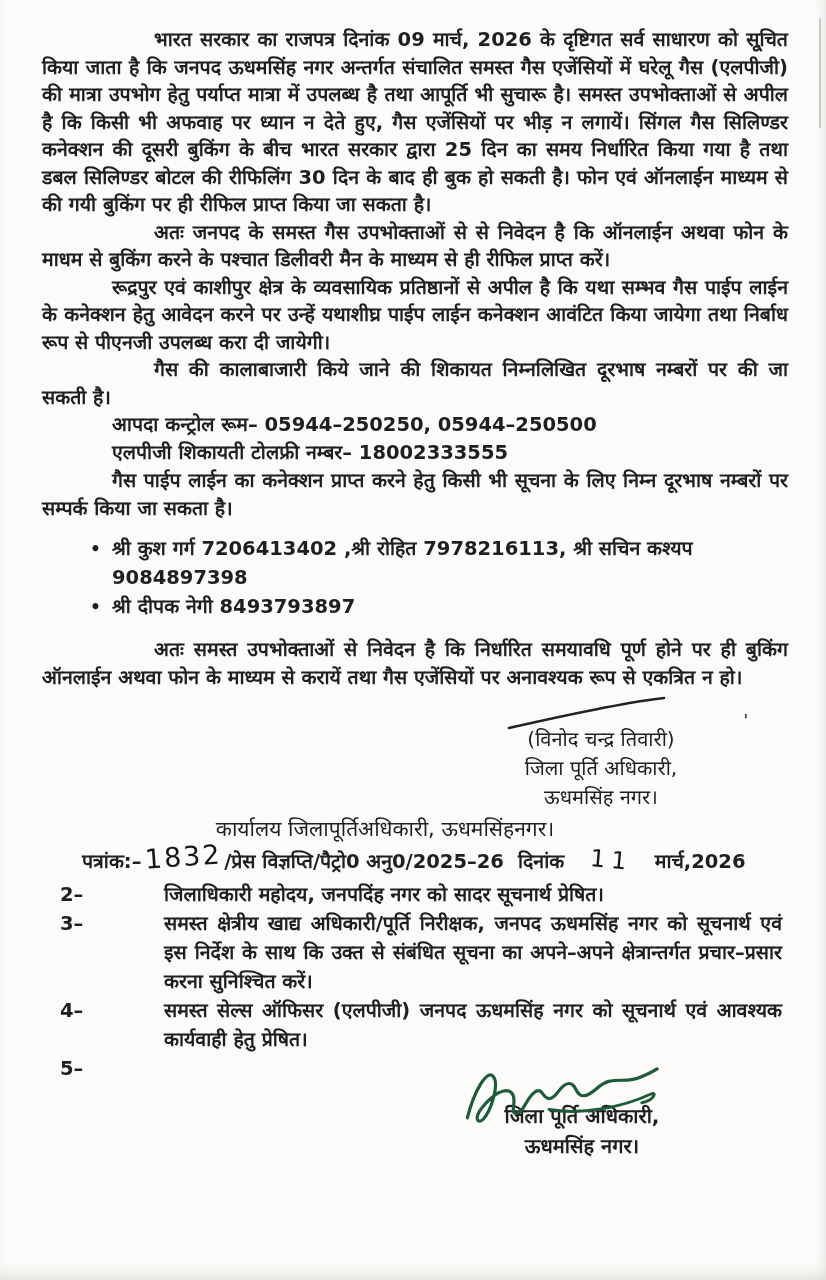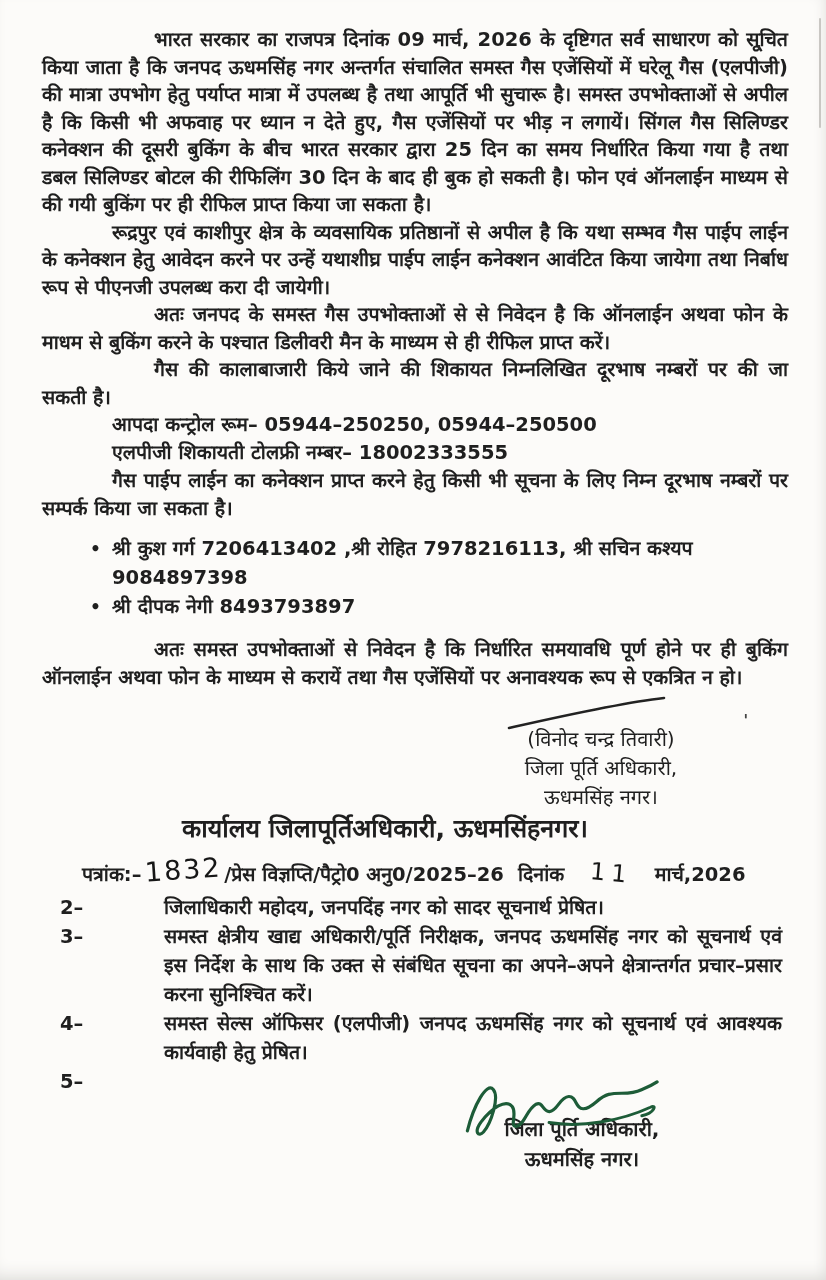--- a/index.html
+++ b/index.html
@@ -46,27 +46,27 @@
   .bullets { margin-top: 12px; margin-bottom: 14px; padding-left: 48px; }
   .bullet-row { display: flex; align-items: baseline; font-size: 19.5px; line-height: 29px; font-weight: 700; }
   .dot { width: 22px; flex: 0 0 22px; font-size: 17px; }
   .sig-block {
     width: 270px; margin: 4px 52px 0 auto;
     text-align: center; position: relative;
   }
   .sig-stroke { display: block; margin: 0 auto -6px 38px; }
   .sig-line { font-size: 20px; line-height: 29px; font-weight: 400; }
   .office-line {
-    text-align: center; font-size: 25px; font-weight: 700;
+    text-align: center; font-size: 21px; font-weight: 400;
     margin: 3px 60px 0 0; line-height: 28px;
   }
   .ref-line {
     display: flex; align-items: baseline;
     font-size: 19.5px; font-weight: 700; line-height: 30px;
-    padding-left: 40px; margin-top: 14px; white-space: nowrap;
+    padding-left: 40px; margin-top: 1px; white-space: nowrap;
   }
   .handwritten {
     display: inline-block; font-weight: 400; color: #161616;
     transform: rotate(-4deg) translateY(-2px);
     font-size: 27px; letter-spacing: 2px; margin: 0 2px 0 4px;
   }
   .handwritten-date {
     display: inline-block; font-weight: 400; color: #161616;
     transform: rotate(5deg); font-size: 24px; letter-spacing: 6px;
     margin-left: 26px;
@@ -93,22 +93,22 @@
 <body>
 
 <div class="page">
 
   <div class="edge-line"></div>
   <span class="artifact a1">'</span>
   <span class="artifact a2">'</span>
 
 
   <p class="para ind-lg">भारत सरकार का राजपत्र दिनांक 09 मार्च, 2026 के दृष्टिगत सर्व साधारण को सूचित किया जाता है कि जनपद ऊधमसिंह नगर अन्तर्गत संचालित समस्त गैस एजेंसियों में घरेलू गैस (एलपीजी) की मात्रा उपभोग हेतु पर्याप्त मात्रा में उपलब्ध है तथा आपूर्ति भी सुचारू है। समस्त उपभोक्ताओं से अपील है कि किसी भी अफवाह पर ध्यान न देते हुए, गैस एजेंसियों पर भीड़ न लगायें। सिंगल गैस सिलिण्डर कनेक्शन की दूसरी बुकिंग के बीच भारत सरकार द्वारा 25 दिन का समय निर्धारित किया गया है तथा डबल सिलिण्डर बोटल की रीफिलिंग 30 दिन के बाद ही बुक हो सकती है। फोन एवं ऑनलाईन माध्यम से की गयी बुकिंग पर ही रीफिल प्राप्त किया जा सकता है।</p>
+  <p class="para ind-lg">अतः जनपद के समस्त गैस उपभोक्ताओं से से निवेदन है कि ऑनलाईन अथवा फोन के माधम से बुकिंग करने के पश्चात डिलीवरी मैन के माध्यम से ही रीफिल प्राप्त करें।</p>
   <p class="para ind-md">रूद्रपुर एवं काशीपुर क्षेत्र के व्यवसायिक प्रतिष्ठानों से अपील है कि यथा सम्भव गैस पाईप लाईन के कनेक्शन हेतु आवेदन करने पर उन्हें यथाशीघ्र पाईप लाईन कनेक्शन आवंटित किया जायेगा तथा निर्बाध रूप से पीएनजी उपलब्ध करा दी जायेगी।</p>
-  <p class="para ind-lg">अतः जनपद के समस्त गैस उपभोक्ताओं से से निवेदन है कि ऑनलाईन अथवा फोन के माधम से बुकिंग करने के पश्चात डिलीवरी मैन के माध्यम से ही रीफिल प्राप्त करें।</p>
   <p class="para ind-lg">गैस की कालाबाजारी किये जाने की शिकायत निम्नलिखित दूरभाष नम्बरों पर की जा सकती है।</p>
 
   <p class="contact-line">आपदा कन्ट्रोल रूम– 05944–250250, 05944–250500</p>
   <p class="contact-line">एलपीजी शिकायती टोलफ्री नम्बर– 18002333555</p>
 
   <p class="para ind-md">गैस पाईप लाईन का कनेक्शन प्राप्त करने हेतु किसी भी सूचना के लिए निम्न दूरभाष नम्बरों पर सम्पर्क किया जा सकता है।</p>
 
   <div class="bullets">
     <div class="bullet-row">
       <span class="dot">•</span>

